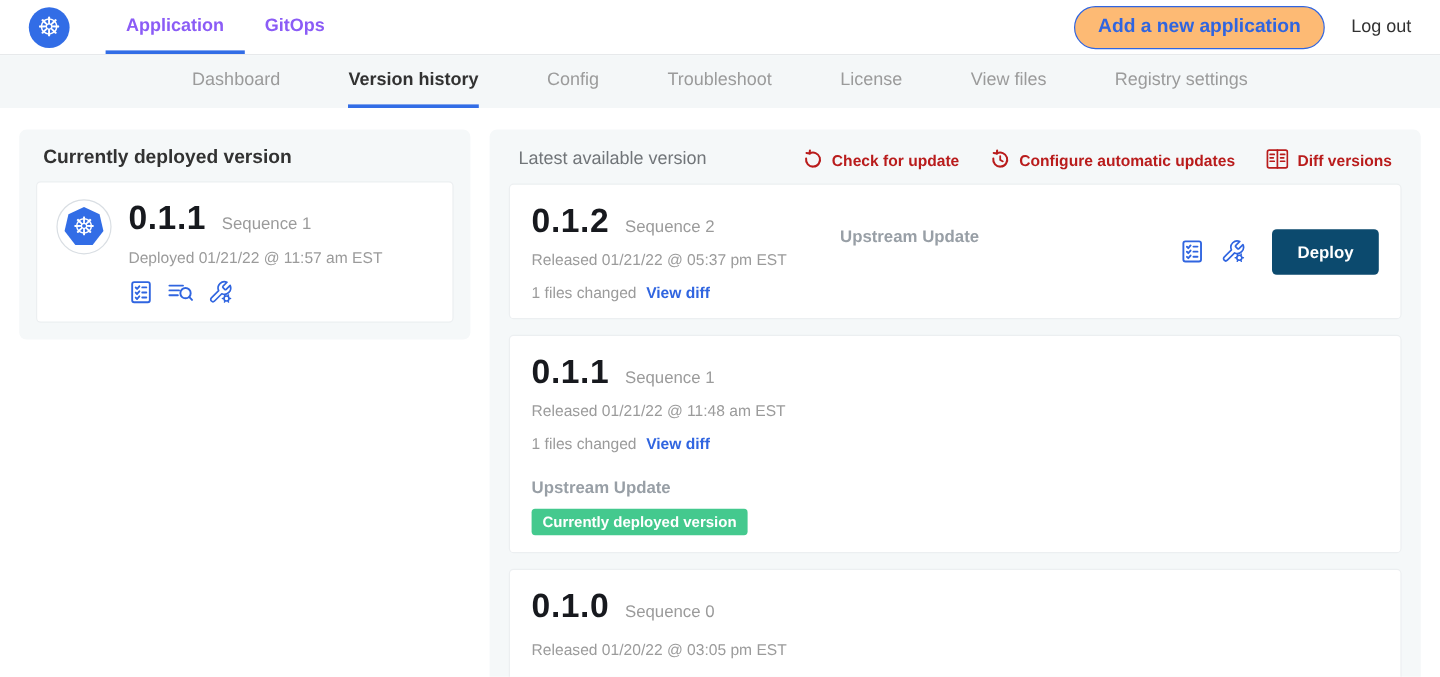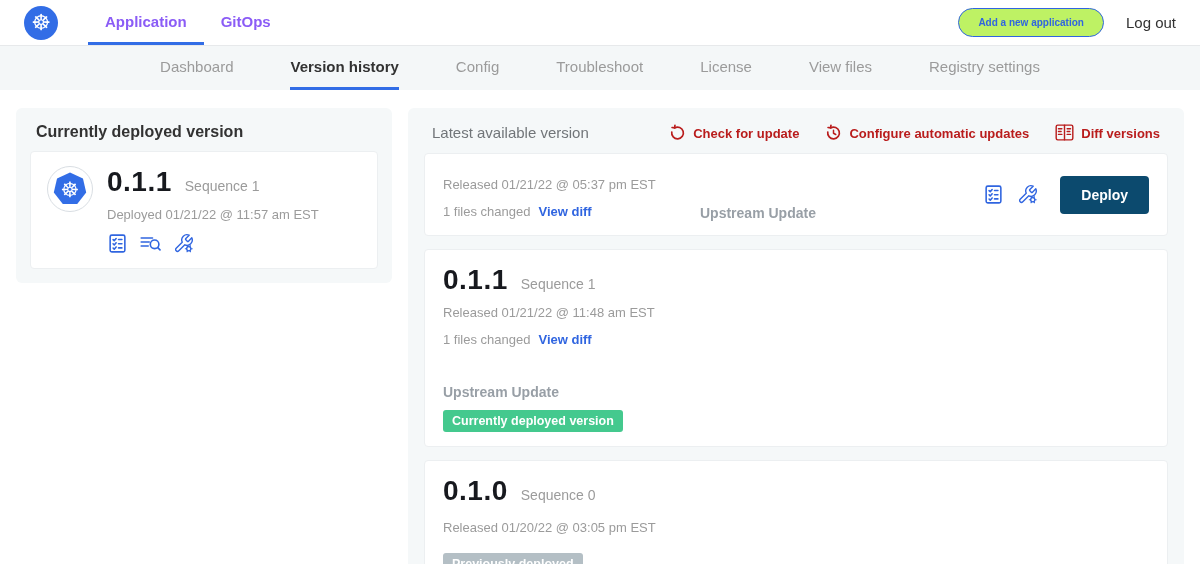--- a/index.html
+++ b/index.html
@@ -11,21 +11,21 @@
     border-bottom: 1px solid #e7e9eb; padding: 0 24px; }
   .brand { display: flex; align-items: center; margin-right: 30px; }
   .k8s-circle { width: 34px; height: 34px; border-radius: 50%; background: #326de6;
     display: flex; align-items: center; justify-content: center; }
   .k8s-circle .wheel { color: #fff; font-size: 22px; line-height: 1; }
   .top-tab { display: flex; align-items: center; padding: 0 17px; font-size: 15px;
     font-weight: 600; color: #8b5cf6; border-bottom: 3px solid transparent; cursor: pointer; }
   .top-tab.active { border-bottom-color: #326de6; }
   .topnav-spacer { flex: 1; }
   .add-app-btn { align-self: center; border: 1.5px solid #3065e0; color: #3065e0;
-    background: #bef264; font-weight: 700; font-size: 10px; padding: 8px 19px;
+    background: #fdba74; font-weight: 700; font-size: 16px; padding: 8px 19px;
     border-radius: 18px; cursor: pointer; font-family: inherit; }
   .logout { align-self: center; margin-left: 22px; font-size: 15px; color: #323232; cursor: pointer; }
 
   
   .subnav { height: 44px; background: #f4f7f8; display: flex; justify-content: center;
     align-items: stretch; gap: 57px; }
   .sub-tab { display: flex; align-items: center; font-size: 15px; color: #9b9b9b;
     border-bottom: 3px solid transparent; cursor: pointer; }
   .sub-tab.active { color: #323232; font-weight: 600; border-bottom-color: #326de6; }
 
@@ -62,21 +62,21 @@
 
   .vcard { background: #fff; border: 1px solid #eceff1; border-radius: 4px;
     padding: 14px 18px; display: flex; align-items: center; }
   .vcard + .vcard { margin-top: 13px; flex-direction: column; }
   .v-info { width: 257px; flex: none; align-self: flex-start; }
   .files-row { display: flex; align-items: baseline; gap: 8px; margin-top: 12px; }
   .files-changed { font-size: 13px; color: #9b9b9b; }
   .view-diff { font-size: 13px; font-weight: 700; color: #3065e0; cursor: pointer; }
   .v-source { flex: 1; align-self: flex-start; padding-top: 21px; }
   .v-source.tight { padding-top: 8px; }
-  .source-label { font-size: 14px; font-weight: 600; color: #989fa6; margin-top: 16px; }
+  .source-label { font-size: 14px; font-weight: 600; color: #989fa6; }
   .badge { display: inline-block; margin-top: 10px; color: #fff; font-size: 12.5px;
     font-weight: 700; padding: 4px 9px; border-radius: 3px; }
   .badge.green { background: #44c98e; }
   .badge.gray { background: #b4bfc5; }
   .v-actions { display: flex; align-items: center; gap: 13px; color: #3065e0; }
   .deploy-btn { background: #0c4a6e; color: #fff; border: none; font-family: inherit;
     font-size: 14px; font-weight: 700; padding: 11px 21px; border-radius: 4px;
     margin-left: 9px; cursor: pointer; }
   .redeploy-btn { background: #fff; color: #3b66d4; border: 1.5px solid #3b66d4;
     font-family: inherit; font-size: 14px; font-weight: 700; padding: 9px 17px;
@@ -235,20 +235,24 @@
           <svg class="ic-sm" style="width:19px;height:17px">
               <use href="#i-diff"></use>
             </svg>
           <span>Diff versions</span>
         </div>
       </div>
     </div>
 
     <div class="vcard">
       <div class="v-info">
+        <div class="version-row">
+          <span class="version-num">0.1.2</span>
+          <span class="seq">Sequence 2</span>
+        </div>
         <div class="meta">Released 01/21/22 @ 05:37 pm EST</div>
         <div class="files-row">
           <span class="files-changed">1 files changed</span>
           <span class="view-diff">View diff</span>
         </div>
       </div>
       <div class="v-source">
         <div class="source-label">Upstream Update</div>
       </div>
       <div class="v-actions">

